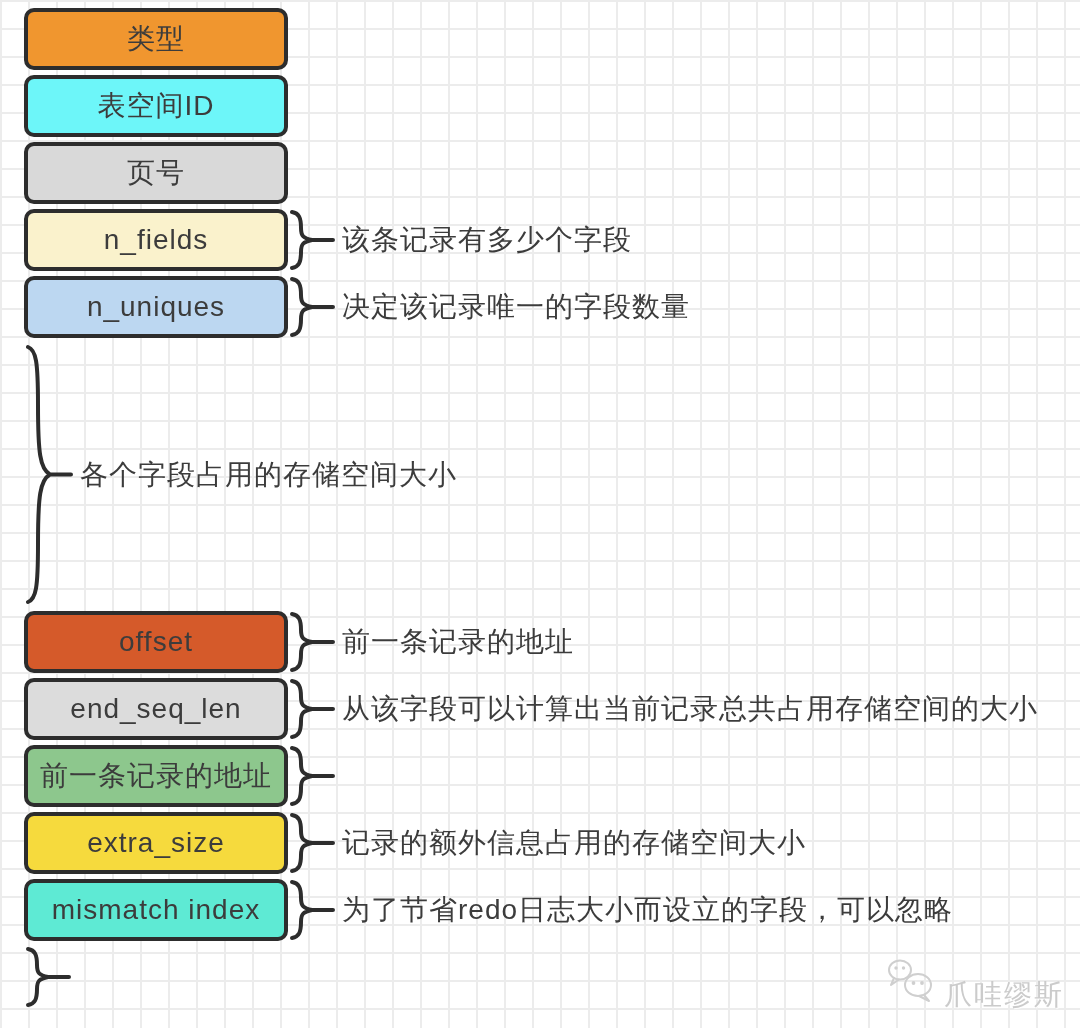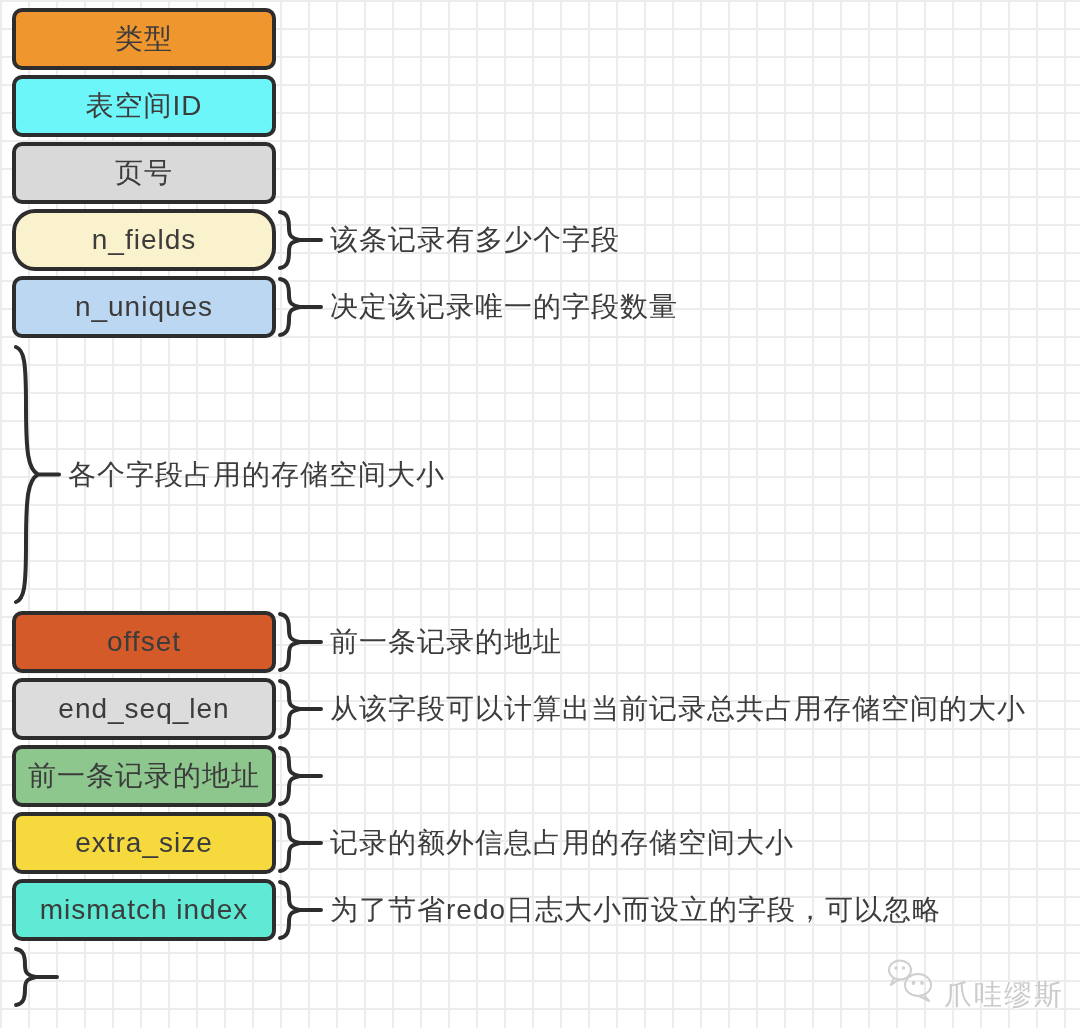--- a/index.html
+++ b/index.html
@@ -11,21 +11,21 @@
     background-color: #ffffff;
     background-image:
       linear-gradient(#ececec 2px, transparent 2px),
       linear-gradient(90deg, #ececec 2px, transparent 2px);
     background-size: 28px 28px;
     font-family: "Liberation Sans", "DejaVu Sans", sans-serif;
     color: #3c3c3c;
   }
   .canvas {
     position: absolute;
-    left: 12px;
+    left: 24px;
     top: 8px;
     display: flex;
     flex-direction: column;
     gap: 5px;
   }
   .row { display: flex; align-items: stretch; height: 62px; }
   .row-group { display: flex; align-items: stretch; height: 263px; }
   .group-stack { display: flex; flex-direction: column; gap: 5px; width: 264px; }
   .box {
     box-sizing: border-box;
@@ -78,21 +78,21 @@
 
   <div class="row">
     <div class="box" style="background-color: rgb(109, 246, 249);">表空间ID</div>
   </div>
 
   <div class="row">
     <div class="box" style="background-color: rgb(217, 217, 217);">页号</div>
   </div>
 
   <div class="row">
-    <div class="box" style="background-color: rgb(250, 242, 204); border-radius: 23px;">n_fields</div>
+    <div class="box" style="background-color: rgb(250, 242, 204);">n_fields</div>
     <div class="annot">
       <svg class="brace" width="48" height="62" viewBox="0 0 48 62">
         <path d="M4 3 C11 4, 13 9, 13 19 C13 27, 15 29, 24 31 C15 33, 13 35, 13 43 C13 53, 11 58, 4 59 M24 31 L45 31" fill="none" stroke="#2d2d2d" stroke-width="4" stroke-linecap="round" stroke-linejoin="round"></path>
       </svg>
       <span class="annot-text">该条记录有多少个字段</span>
     </div>
   </div>
 
   <div class="row">
     <div class="box" style="background-color: rgb(188, 215, 241);">n_uniques</div>

